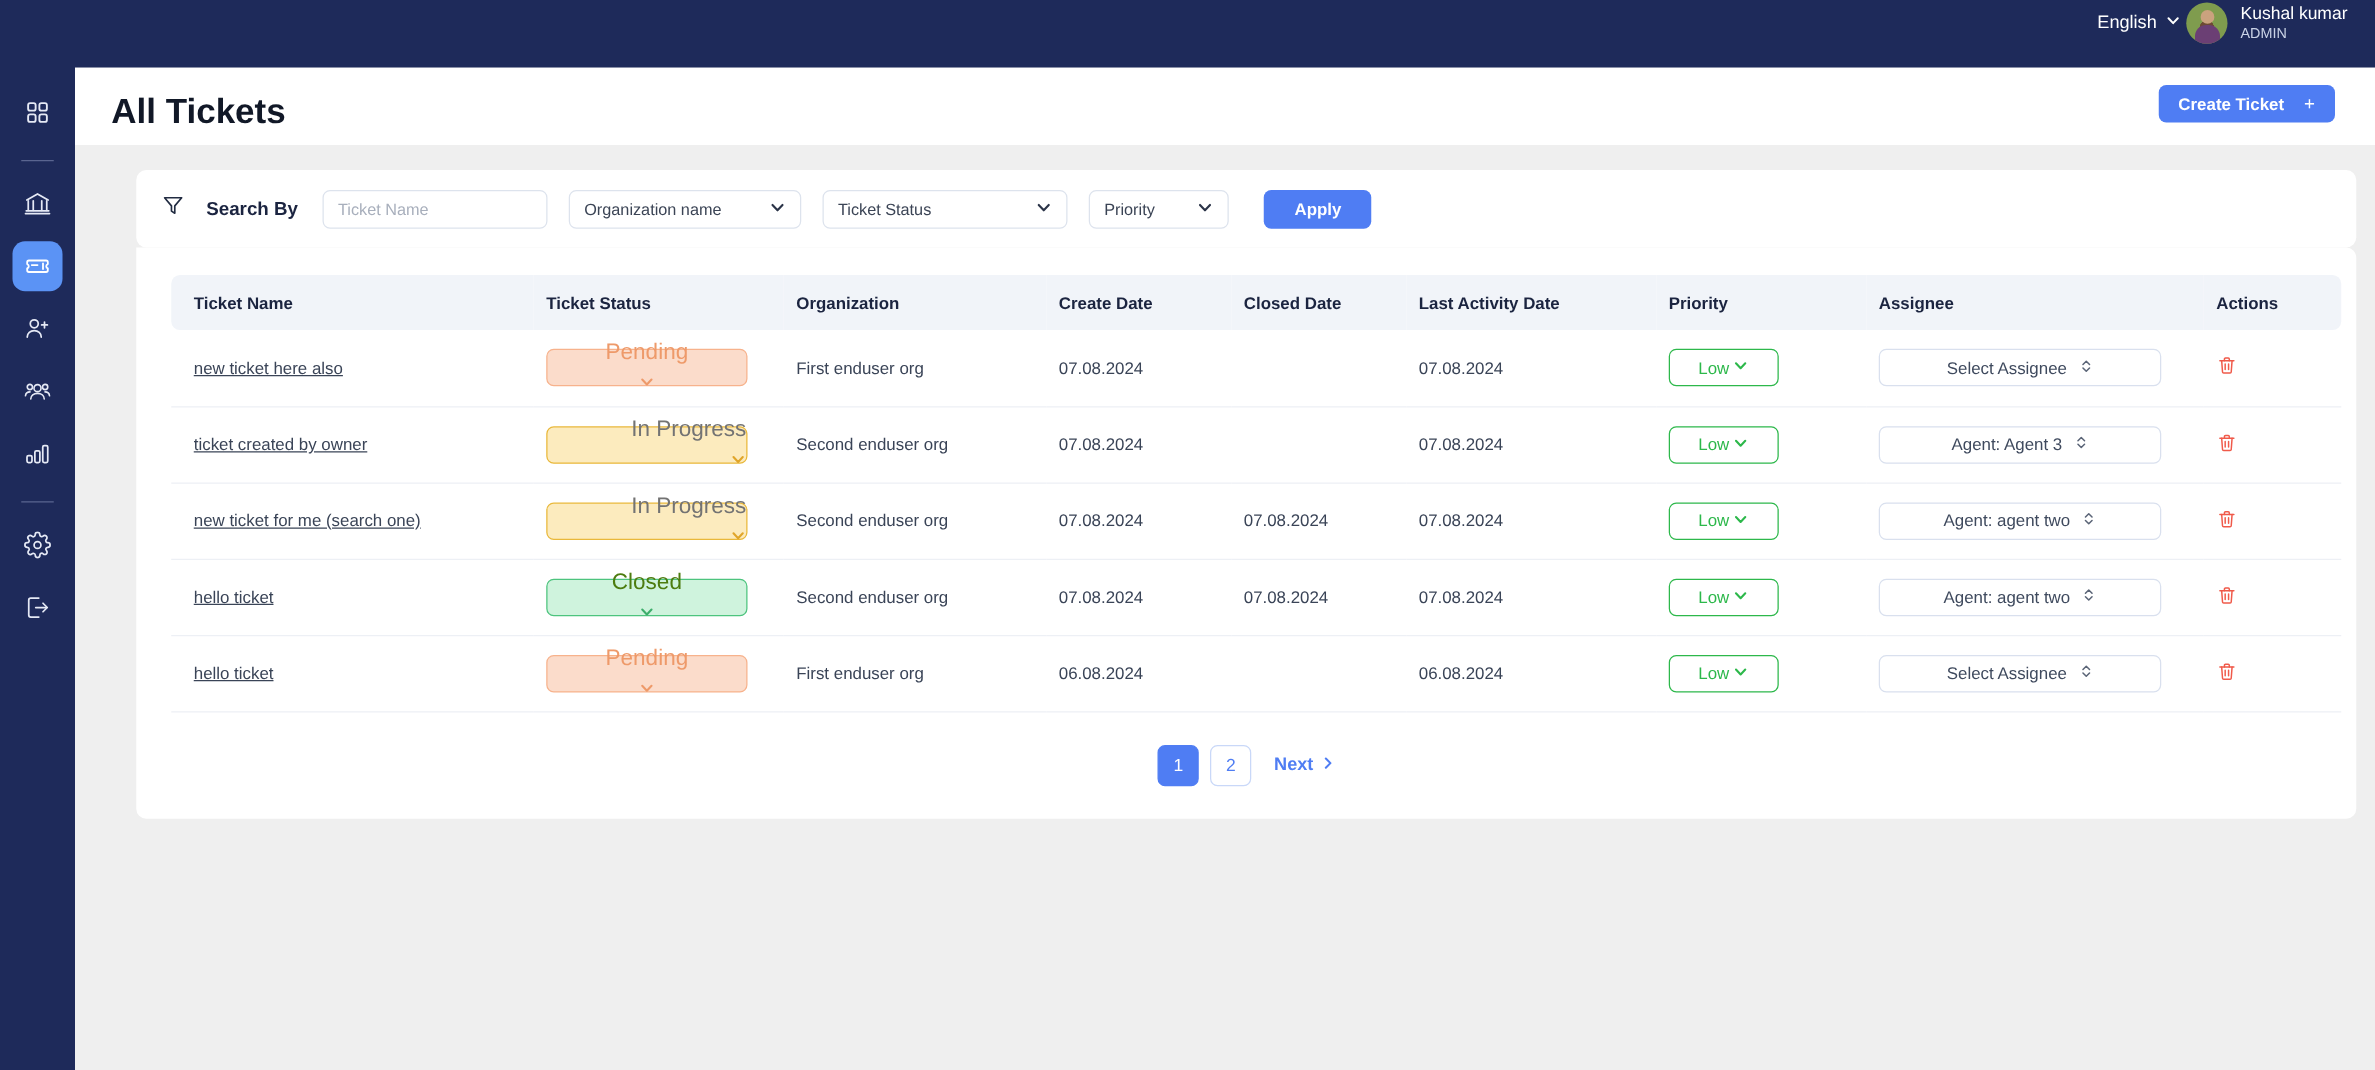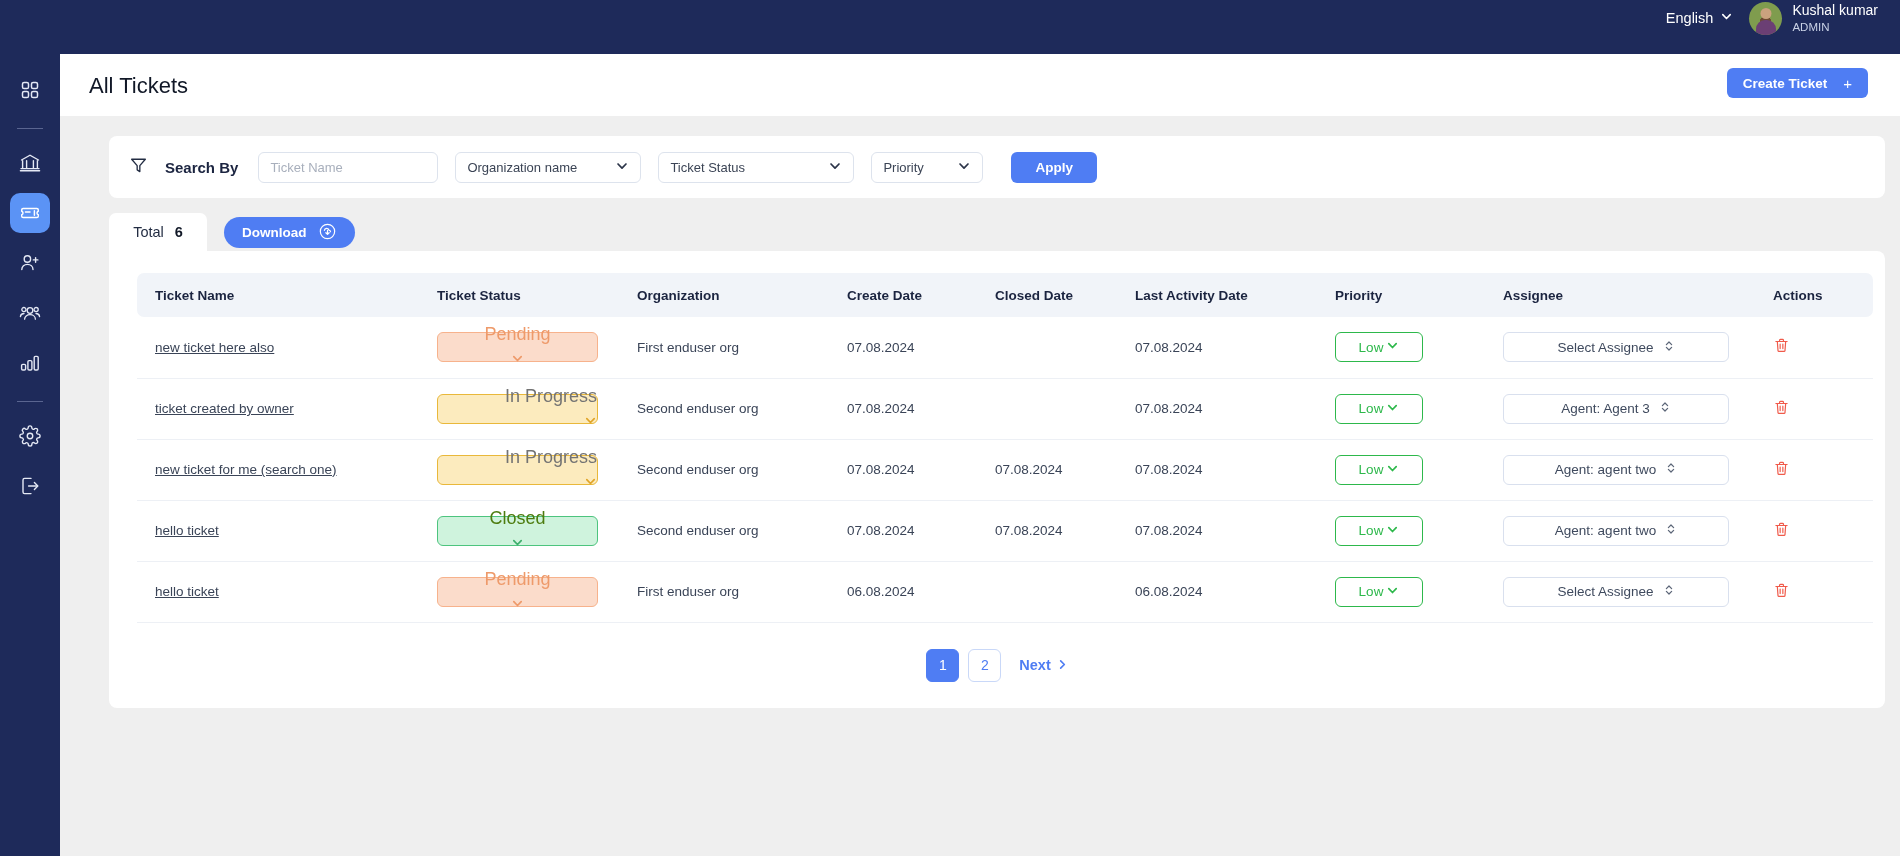--- a/index.html
+++ b/index.html
@@ -51,21 +51,21 @@
   #search-input {
     border: none; outline: none; background: transparent;
     font-family: "Liberation Sans", sans-serif;
     font-size: 13.5px; color: #36404f;
     margin-left: 9px; width: 300px;
   }
   #search-input::placeholder { color: #9AA3B2; }
 
   #topbar-right {
     position: absolute; right: 22px; top: 0; height: 36px;
-    display: flex; align-items: center; gap: 16px;
+    display: flex; align-items: center; gap: 4px;
   }
   #lang {
     display: flex; align-items: center; gap: 7px;
     color: #FFFFFF; font-size: 14.5px; cursor: pointer;
   }
   #user-block { display: flex; align-items: center; gap: 10px; cursor: pointer; }
   #avatar {
     width: 33px; height: 33px; border-radius: 50%;
     background: radial-gradient(circle at 50% 62%, #6d4a33 0 22%, #7f9c4e 23% 100%);
     position: relative; overflow: hidden; flex: none;
@@ -85,21 +85,21 @@
   #user-role { color: #C9D2E6; font-size: 11.5px; }
 
   
   #page-header {
     position: absolute; left: 60px; top: 54px;
     width: 1840px; height: 62px;
     background: #FFFFFF;
   }
   #page-title {
     position: absolute; left: 29px; top: 19px;
-    font-size: 22px; font-weight: normal; color: #111827;
+    font-size: 28px; font-weight: bold; color: #111827;
   }
   #create-ticket {
     position: absolute; right: 32px; top: 14px;
     height: 30px; padding: 0 16px;
     background: #4F7DF3; color: #FFFFFF;
     border: none; border-radius: 6px;
     font-family: "Liberation Sans", sans-serif;
     font-size: 13.5px; font-weight: bold;
     display: flex; align-items: center; gap: 16px;
     cursor: pointer;
@@ -410,36 +410,20 @@
         <span>
           <svg width="14" height="14" viewBox="0 0 14 14" fill="none" stroke="#2B3448" stroke-width="1.7" stroke-linecap="round" stroke-linejoin="round">
             <path d="M3 5 L7 9.2 L11 5"></path>
           </svg>
         </span>
       </div>
 
       <button id="apply-btn">Apply</button>
     </section>
 
-    <section id="tab-strip">
-      <div id="total-tab">
-        <span class="lbl">Total</span>
-        <span class="val">6</span>
-      </div>
-      <button id="download-btn">
-        <span>Download</span>
-        <span>
-          <svg width="19" height="19" viewBox="0 0 22 22" fill="none" stroke="#FFFFFF" stroke-width="1.4" stroke-linecap="round" stroke-linejoin="round">
-            <circle cx="11" cy="11" r="8.3"></circle>
-            <path d="M7.4 9.6a2.6 2.6 0 0 1 2.5-2.3 2.8 2.8 0 0 1 2.7 2 2 2 0 0 1 1.9 2"></path>
-            <path d="M11 9.8v4.4 M9.1 12.4 11 14.4 12.9 12.4"></path>
-          </svg>
-        </span>
-      </button>
-    </section>
 
     <section id="table-card">
       <table>
         <thead>
           <tr>
             <th class="c-name">Ticket Name</th>
             <th class="c-status">Ticket Status</th>
             <th class="c-org">Organization</th>
             <th class="c-create">Create Date</th>
             <th class="c-closed">Closed Date</th>

